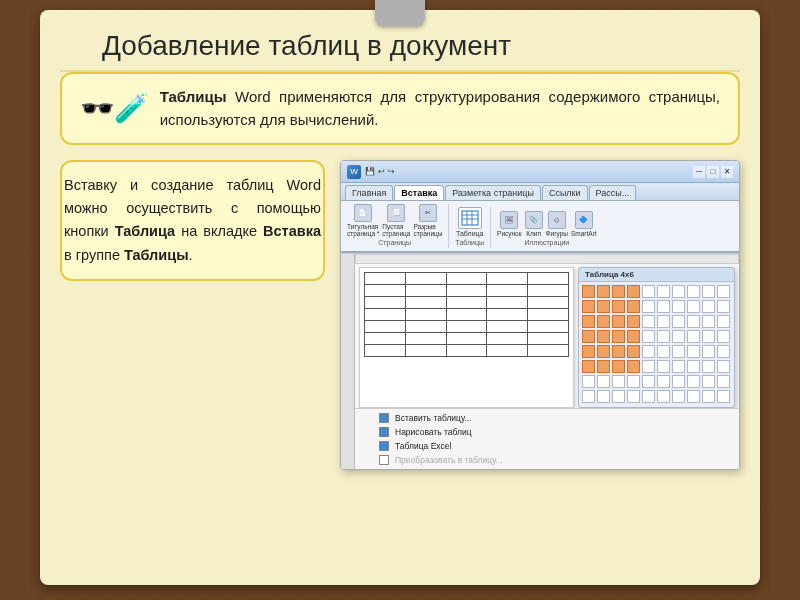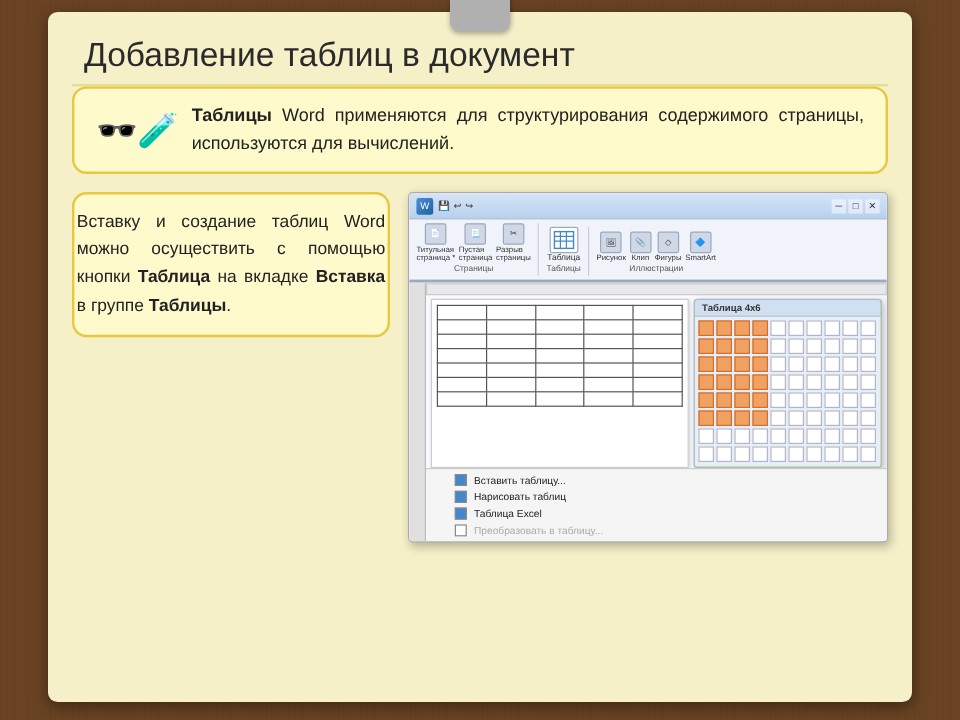--- a/index.html
+++ b/index.html
@@ -74,20 +74,21 @@
       background: transparent;
     }
 
     
     .title {
       padding: 20px 30px 10px 30px;
       font-size: 28px;
       font-weight: normal;
       color: #2a2a2a;
       font-family: 'Arial', sans-serif;
+      margin-left: 32px;
     }
 
     
     .content-area {
       padding: 0 20px 15px 20px;
       display: flex;
       flex-direction: column;
       gap: 15px;
     }
 
@@ -298,21 +299,21 @@
 
     .ribbon-group-label {
       font-size: 7px;
       color: #555;
       text-align: center;
       margin-top: 2px;
     }
 
     
     .table-picker-popup {
-      background: #84cc16;
+      background: #f97316;
       border: 1px solid #b0b8c8;
       border-radius: 3px;
       box-shadow: 2px 2px 6px rgba(0,0,0,0.2);
       overflow: hidden;
     }
 
     .picker-title {
       background: #d0e0f0;
       font-size: 8px;
       padding: 2px 6px;
@@ -440,20 +441,27 @@
               <span>↪</span>
             </div>
           </div>
           <div class="word-controls">
             <div class="word-control-btn">─</div>
             <div class="word-control-btn">□</div>
             <div class="word-control-btn">✕</div>
           </div>
         </div>
 
+        <div class="word-ribbon-tabs">
+          <div class="ribbon-tab">Главная</div>
+          <div class="ribbon-tab active">Вставка</div>
+          <div class="ribbon-tab">Разметка страницы</div>
+          <div class="ribbon-tab">Ссылки</div>
+          <div class="ribbon-tab">Рассы...</div>
+        </div>
 
         <div class="word-ribbon-content">
 
           <div class="ribbon-group">
             <div class="ribbon-btn-small-group">
               <div class="ribbon-btn-small">
                 <div class="ribbon-icon-sm">📄</div>
                 <span>Титульная<br>страница *</span>
               </div>
               <div class="ribbon-btn-small">

